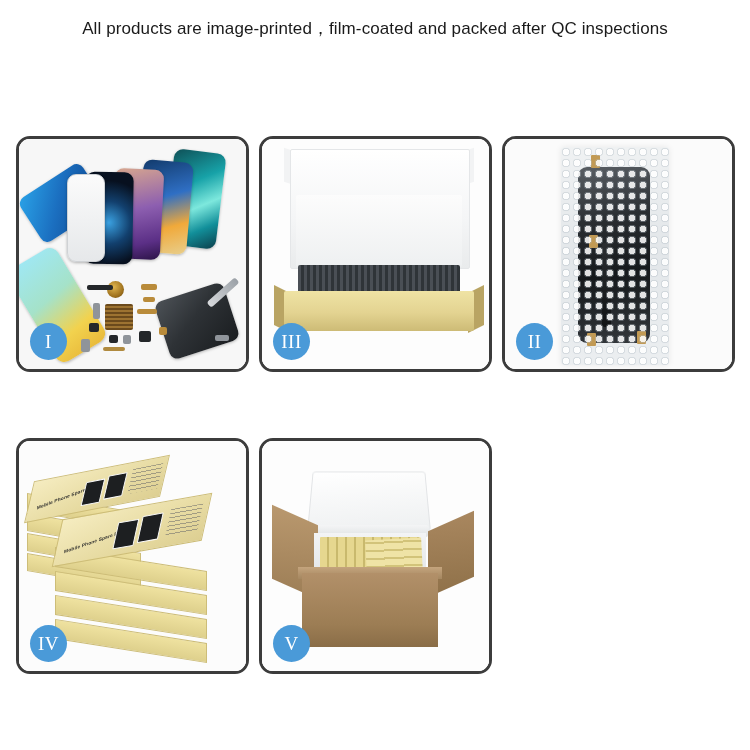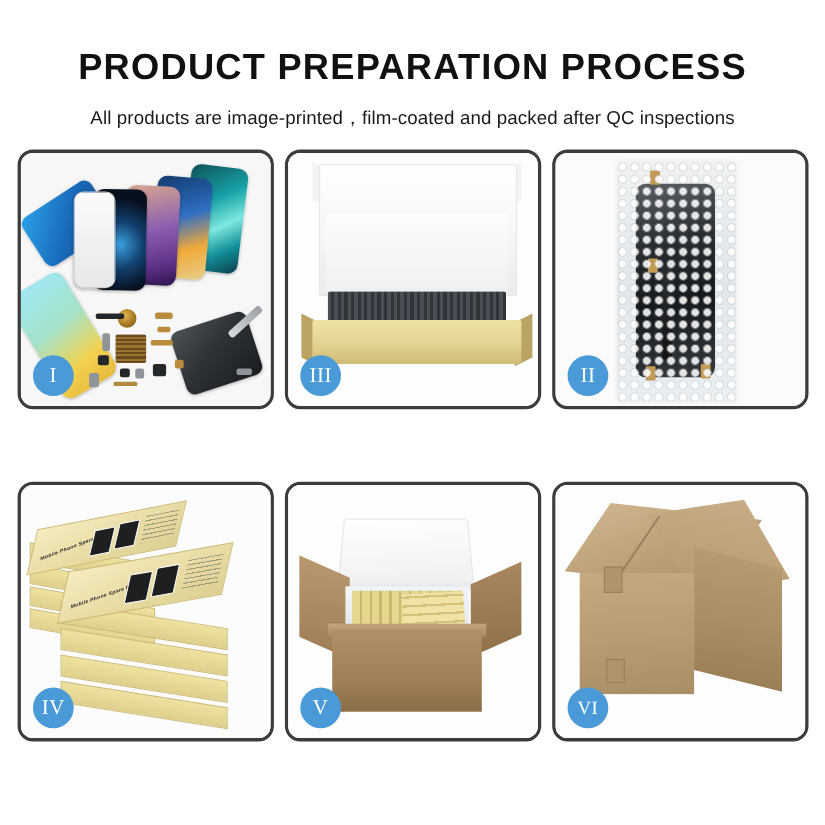--- a/index.html
+++ b/index.html
@@ -343,21 +343,20 @@
     position:absolute; background: rgba(120,96,62,.55);
   }
   .c-tape {
     position:absolute; background:#b1946a; border:1px solid rgba(120,96,62,.4);
   }
 </style>
 </head>
 <body>
 
 <div class="header">
-  <h1 class="page-title">PRODUCT PREPARATION PROCESS</h1>
   <p class="page-subtitle">All products are image-printed，film-coated and packed after QC inspections</p>
 </div>
 
 <div class="grid">
 
   <div class="panel">
     <div class="panel-photo">
       <div class="p1-bg"></div>
       <div class="ph ph-f"></div>
       <div class="ph ph-a"></div>
@@ -462,27 +461,14 @@
       <div class="flap-right"></div>
       <div class="carton-inner"></div>
       <div class="ybars"></div>
       <div class="ybars2"></div>
       <div class="carton-rim"></div>
       <div class="carton-body"></div>
     </div>
     <div class="badge">V</div>
   </div>
 
-  <div class="panel">
-    <div class="panel-photo">
-      <div class="p6-bg"></div>
-      <div class="c-top"></div>
-      <div class="c-top2"></div>
-      <div class="c-front"></div>
-      <div class="c-side"></div>
-      <div class="c-seam" style="left:74px;top:28px;width:2px;height:58px;transform:skewX(-34deg);"></div>
-      <div class="c-tape" style="left:44px;top:74px;width:15px;height:22px;"></div>
-      <div class="c-tape" style="left:46px;top:158px;width:15px;height:20px;"></div>
-    </div>
-    <div class="badge wide">VI</div>
-  </div>
 
 </div>
 
 </body></html>

